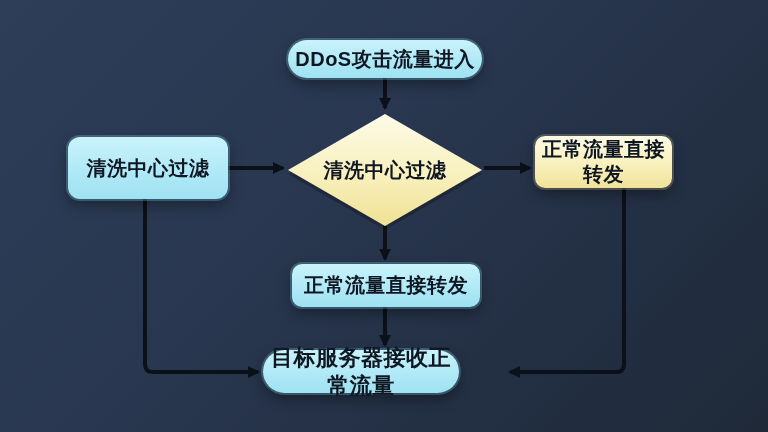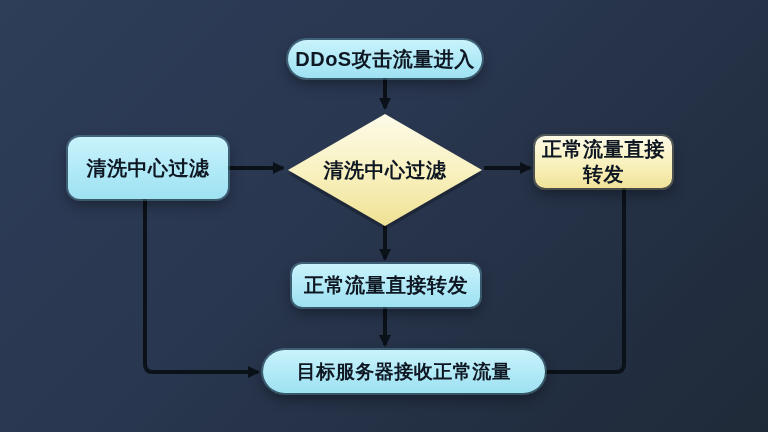--- a/index.html
+++ b/index.html
@@ -25,21 +25,21 @@
     box-shadow:0 0 0 2px rgba(130,220,240,0.28),0 6px 14px rgba(0,0,0,0.38);
   }
   .yellow{
     background:linear-gradient(180deg,#fdfae6 0%,#f7eeb4 65%,#f0e29a 100%);
     box-shadow:0 0 0 2px rgba(240,226,154,0.22),0 6px 14px rgba(0,0,0,0.38);
   }
   .stadium-top{left:288px;top:40px;width:194px;height:38px;border-radius:19px;}
   .box-clean{left:68px;top:137px;width:160px;height:62px;border-radius:12px;text-align:center;}
   .box-forward{left:535px;top:136px;width:137px;height:52px;border-radius:10px;}
   .box-reinject{left:292px;top:264px;width:188px;height:43px;border-radius:10px;}
-  .stadium-bottom{left:263px;top:350px;width:282px;height:43px;border-radius:22px;font-size:19px;}
+  .stadium-bottom{left:263px;top:350px;width:196px;height:43px;border-radius:22px;font-size:22px;}
   .diamond{
     left:288px;top:114px;width:194px;height:112px;
     background:linear-gradient(180deg,#fdfbe9 0%,#f8f0bd 55%,#efe194 100%);
     clip-path:polygon(50% 0,100% 50%,50% 100%,0 50%);
     box-shadow:none;
   }
   .diamond-shadow{
     position:absolute;left:288px;top:118px;width:194px;height:112px;
     background:rgba(0,0,0,0.25);filter:blur(6px);
     clip-path:polygon(50% 0,100% 50%,50% 100%,0 50%);

